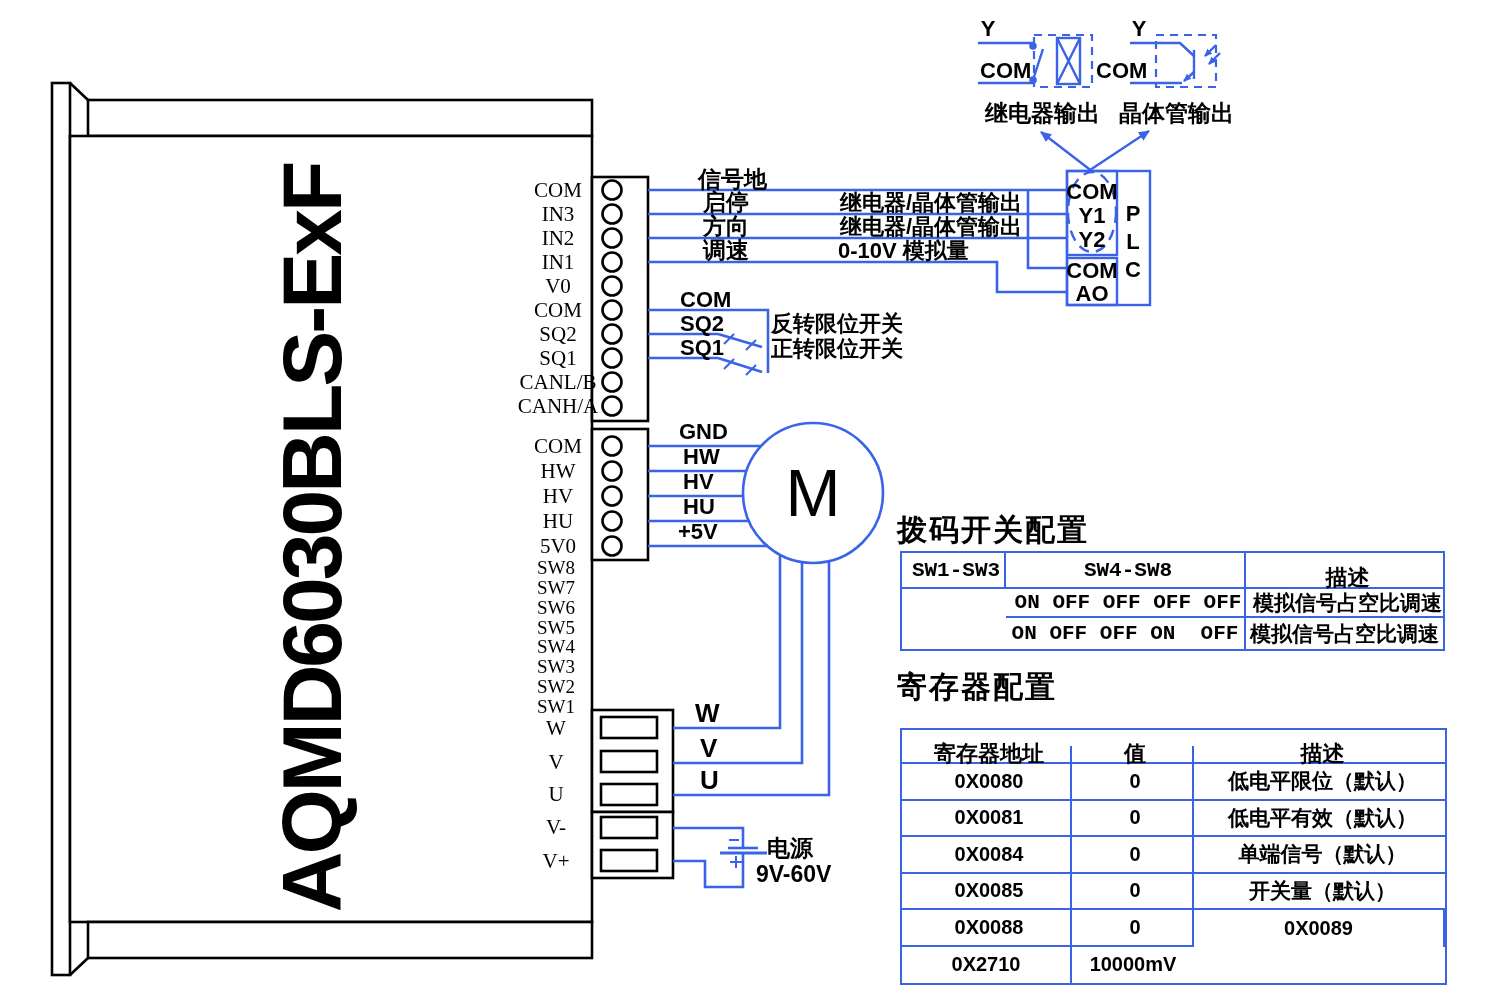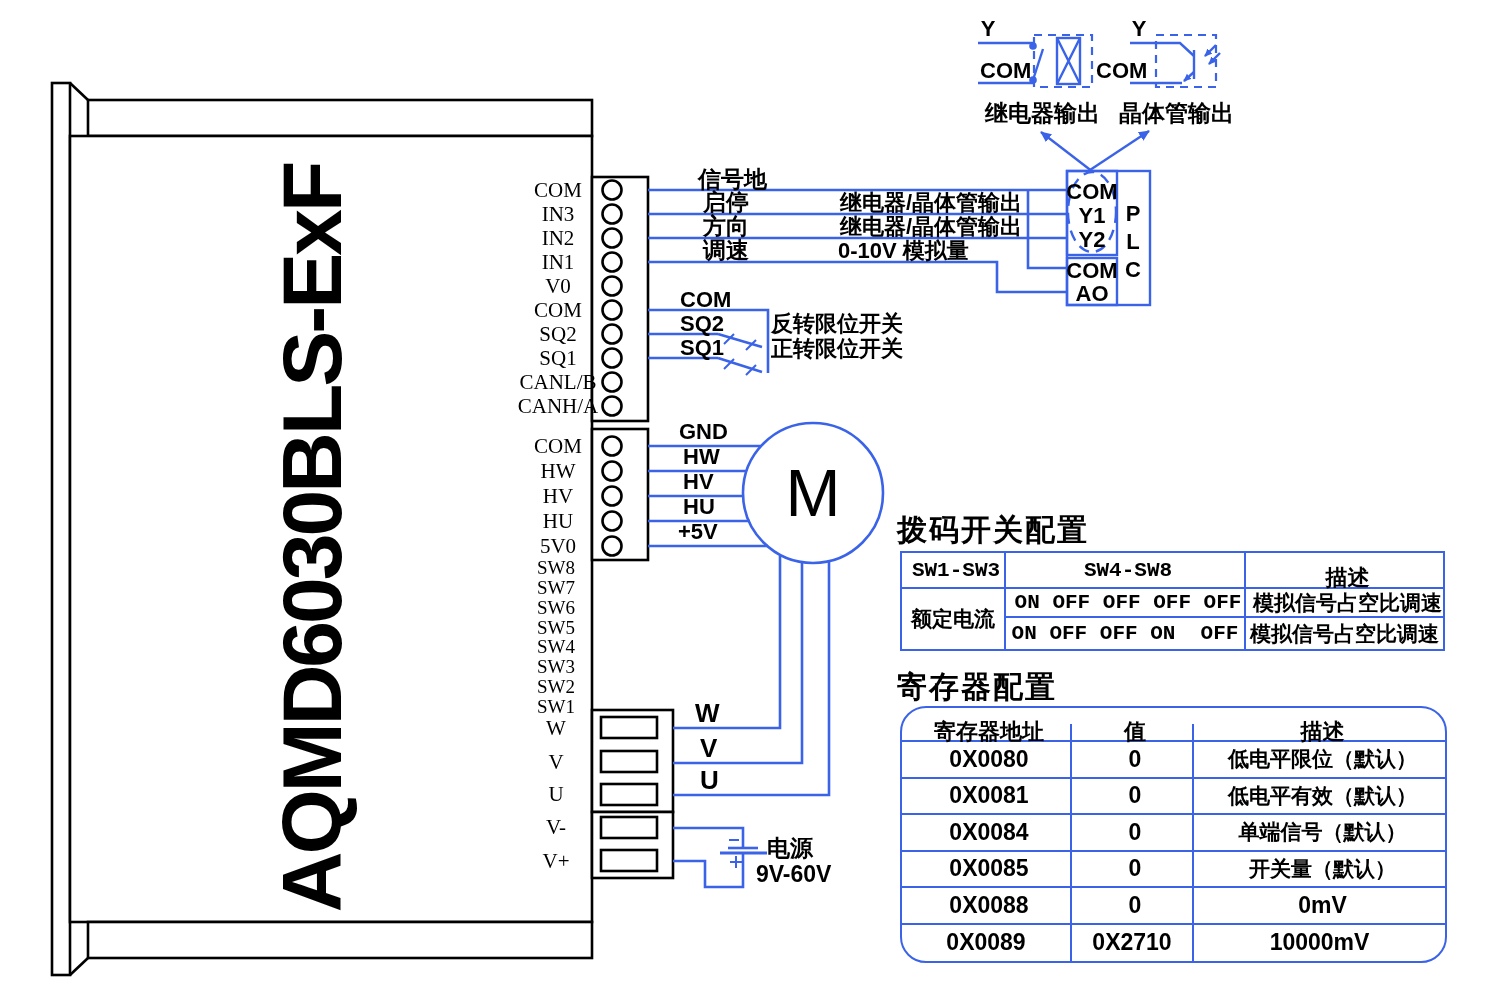--- a/index.html
+++ b/index.html
@@ -9,21 +9,21 @@
   .canvas > svg { position:absolute; left:0; top:0; }
   .abs { position:absolute; }
   .title-cn { font-family:Liberation Serif, serif; font-weight:bold; font-size:30px; color:#000; letter-spacing:2px; }
   .tbl { position:absolute; display:grid; border:2px solid var(--blue); background:#fff; }
   .tbl .cell { display:flex; align-items:center; justify-content:center; color:#000; }
   .br { border-right:2px solid var(--blue); }
   .bb { border-bottom:2px solid var(--blue);padding-left:6px; }
   .t-cn   { font-family:"Liberation Sans", sans-serif; font-weight:bold; font-size:21px; }
   .t-cnh  { font-family:"Liberation Sans", sans-serif; font-weight:bold; font-size:22px;margin-top:16px; }
   .t-mono { font-family:"Liberation Mono", monospace;  font-weight:bold; font-size:21px; white-space:pre; }
-  .t-val  { font-family:"Liberation Sans", sans-serif; font-weight:bold; font-size:23px; }
+  .t-val  { font-family:"Liberation Sans", sans-serif; font-weight:bold; font-size:20px; }
   svg text { fill:#000; }
   .ser  { font-family:"Liberation Serif", serif; font-size:21px; }
   .ser19{ font-family:"Liberation Serif", serif; font-size:19px; }
   .bcn  { font-family:"Liberation Sans", sans-serif; font-weight:bold; font-size:22px; }
   .bcn23{ font-family:"Liberation Sans", sans-serif; font-weight:bold; font-size:23px; }
   .bcn26{ font-family:"Liberation Sans", sans-serif; font-weight:bold; font-size:26px; }
 </style>
 </head>
 <body>
 
@@ -237,30 +237,29 @@
   <text x="1096" y="78" class="bcn">COM</text>
   <text x="1119" y="121" class="bcn23">晶体管输出</text>
 </svg>
 
 <div class="abs title-cn" style="left:897px; top:510px;">拨码开关配置</div>
 
 <div class="tbl" style="left:900px; top:551px; grid-template-columns:104px 240px 197px; grid-template-rows:36px 29px 31px;">
   <div class="cell br bb t-mono">SW1-SW3</div>
   <div class="cell br bb t-mono">SW4-SW8</div>
   <div class="cell bb t-cnh">描述</div>
-  <div class="cell br t-cn" style="grid-row:2/4; grid-column:1;">额定电流</div>
   <div class="cell br bb t-mono" style="grid-row:2; grid-column:2;">ON OFF OFF OFF OFF</div>
   <div class="cell bb t-cn" style="grid-row:2; grid-column:3;">模拟信号占空比调速</div>
   <div class="cell br t-mono" style="grid-row:3; grid-column:2;">ON OFF OFF ON  OFF</div>
   <div class="cell t-cn" style="grid-row:3; grid-column:3;">模拟信号占空比调速</div>
 </div>
 
 <div class="abs title-cn" style="left:897px; top:667px;">寄存器配置</div>
 
-<div class="tbl" style="left:900px; top:706px; grid-template-columns:170px 122px 251px; grid-template-rows:34px repeat(6, 36.5px);border-radius:26px;">
+<div class="tbl" style="left:900px; top:728px; grid-template-columns:170px 122px 251px; grid-template-rows:34px repeat(6, 36.5px);">
   <div class="cell br bb t-cnh">寄存器地址</div>
   <div class="cell br bb t-cnh">值</div>
   <div class="cell bb t-cnh">描述</div>
 
   <div class="cell br bb t-val">0X0080</div>
   <div class="cell br bb t-val">0</div>
   <div class="cell bb t-cn">低电平限位（默认）</div>
 
   <div class="cell br bb t-val">0X0081</div>
   <div class="cell br bb t-val">0</div>
@@ -269,20 +268,19 @@
   <div class="cell br bb t-val">0X0084</div>
   <div class="cell br bb t-val">0</div>
   <div class="cell bb t-cn">单端信号（默认）</div>
 
   <div class="cell br bb t-val">0X0085</div>
   <div class="cell br bb t-val">0</div>
   <div class="cell bb t-cn">开关量（默认）</div>
 
   <div class="cell br bb t-val">0X0088</div>
   <div class="cell br bb t-val">0</div>
-  <div class="cell bb t-val">0mV</div>
 
   <div class="cell br t-val">0X0089</div>
   <div class="cell br t-val">0X2710</div>
   <div class="cell t-val">10000mV</div>
 </div>
 
 </div>
 
 </body></html>

